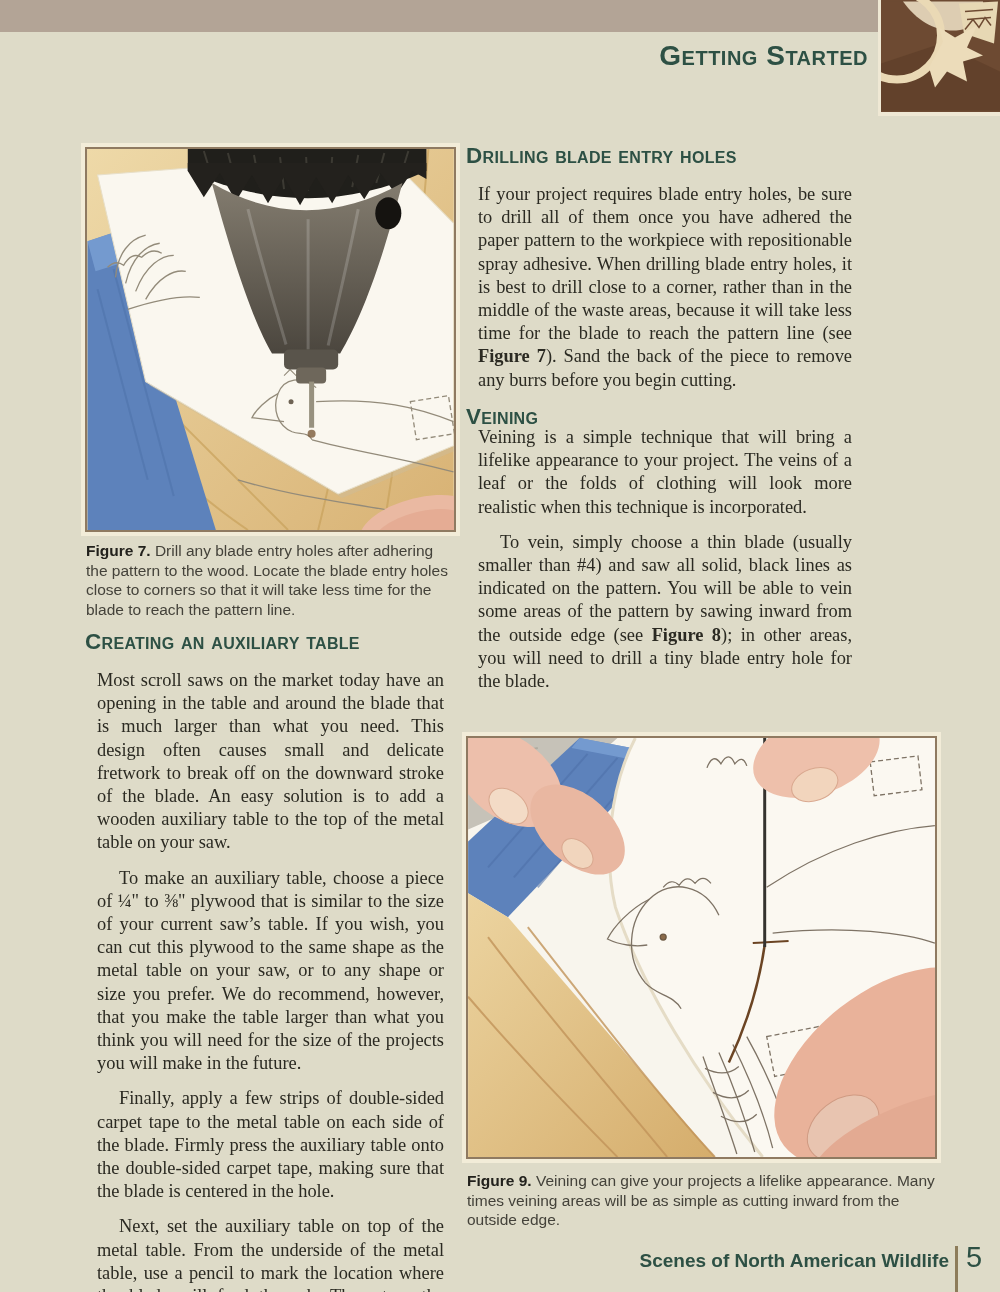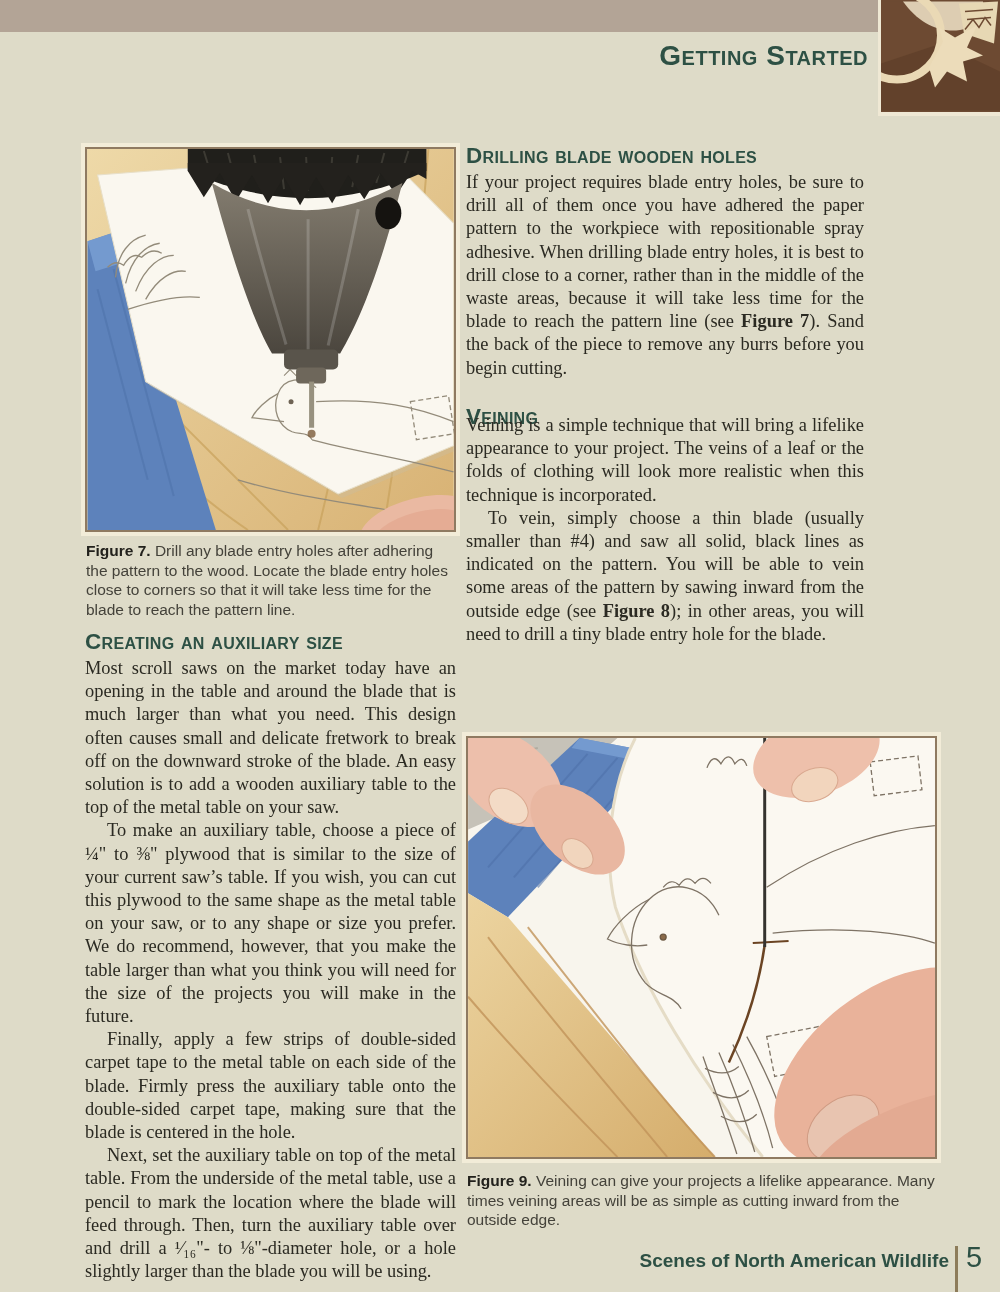--- a/index.html
+++ b/index.html
@@ -45,21 +45,21 @@
   #h-vein{left:466px;top:406px;}
   .body-col{
     position:absolute;
     font-family:"Liberation Serif",serif;
     font-size:18.4px;line-height:23.2px;color:#2b2a22;
     text-align:justify;
   }
   #aux-body{left:85px;top:657px;width:371px;}
   #drill-body{left:466px;top:171px;width:398px;}
   #vein-body{left:466px;top:414px;width:398px;}
-  .body-col p{margin:0;}
+  .body-col p{margin:12px;}
   .body-col p.indent{text-indent:22px;}
   .footer-title{
     position:absolute;top:1250px;right:51px;
     font-weight:700;font-size:19px;color:#2d5044;white-space:nowrap;
   }
   .footer-rule{position:absolute;left:955px;top:1246px;width:3px;height:46px;background:#8d7c5a;}
   .page-num{
     position:absolute;left:966px;top:1243px;
     font-size:29px;line-height:1;color:#2d5044;
   }
@@ -145,29 +145,29 @@
       <ellipse cx="330" cy="378" rx="62" ry="30" fill="#eab9a2"></ellipse>
       <ellipse cx="330" cy="384" rx="50" ry="22" fill="#e2a78e" opacity="0.7"></ellipse>
     </g>
   </svg>
 </div>
 
 <div class="caption" id="fig7-caption">
   <b>Figure 7.</b><span> Drill any blade entry holes after adhering the pattern to the wood. Locate the blade entry holes close to corners so that it will take less time for the blade to reach the pattern line.</span>
 </div>
 
-<div class="sec-heading" id="h-aux">Creating an auxiliary size</div>
+<div class="sec-heading" id="h-aux">Creating an auxiliary table</div>
 <div class="body-col" id="aux-body">
   <p>Most scroll saws on the market today have an opening in the table and around the blade that is much larger than what you need. This design often causes small and delicate fretwork to break off on the downward stroke of the blade. An easy solution is to add a wooden auxiliary table to the top of the metal table on your saw.</p>
   <p class="indent">To make an auxiliary table, choose a piece of ¼" to ⅜" plywood that is similar to the size of your current saw’s table. If you wish, you can cut this plywood to the same shape as the metal table on your saw, or to any shape or size you prefer. We do recommend, however, that you make the table larger than what you think you will need for the size of the projects you will make in the future.</p>
   <p class="indent">Finally, apply a few strips of double-sided carpet tape to the metal table on each side of the blade. Firmly press the auxiliary table onto the double-sided carpet tape, making sure that the blade is centered in the hole.</p>
   <p class="indent">Next, set the auxiliary table on top of the metal table. From the underside of the metal table, use a pencil to mark the location where the blade will feed through. Then, turn the auxiliary table over and drill a ¹⁄₁₆"- to ⅛"-diameter hole, or a hole slightly larger than the blade you will be using.</p>
 </div>
 
-<div class="sec-heading" id="h-drill">Drilling blade wooden holes</div>
+<div class="sec-heading" id="h-drill">Drilling blade entry holes</div>
 <div class="body-col" id="drill-body">
   <p><span>If your project requires blade entry holes, be sure to drill all of them once you have adhered the paper pattern to the workpiece with repositionable spray adhesive. When drilling blade entry holes, it is best to drill close to a corner, rather than in the middle of the waste areas, because it will take less time for the blade to reach the pattern line (see </span><b>Figure 7</b><span>). Sand the back of the piece to remove any burrs before you begin cutting.</span></p>
 </div>
 
 <div class="sec-heading" id="h-vein">Veining</div>
 <div class="body-col" id="vein-body">
   <p>Veining is a simple technique that will bring a lifelike appearance to your project. The veins of a leaf or the folds of clothing will look more realistic when this technique is incorporated.</p>
   <p class="indent"><span>To vein, simply choose a thin blade (usually smaller than #4) and saw all solid, black lines as indicated on the pattern. You will be able to vein some areas of the pattern by sawing inward from the outside edge (see </span><b>Figure 8</b><span>); in other areas, you will need to drill a tiny blade entry hole for the blade.</span></p>
 </div>
 

